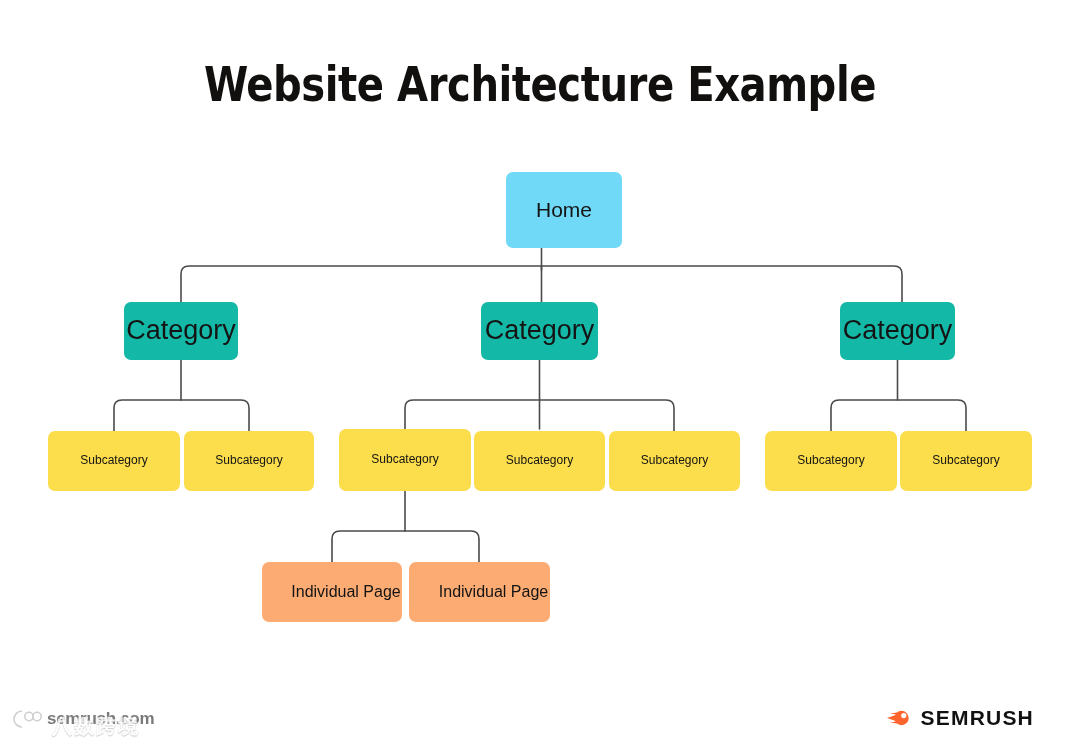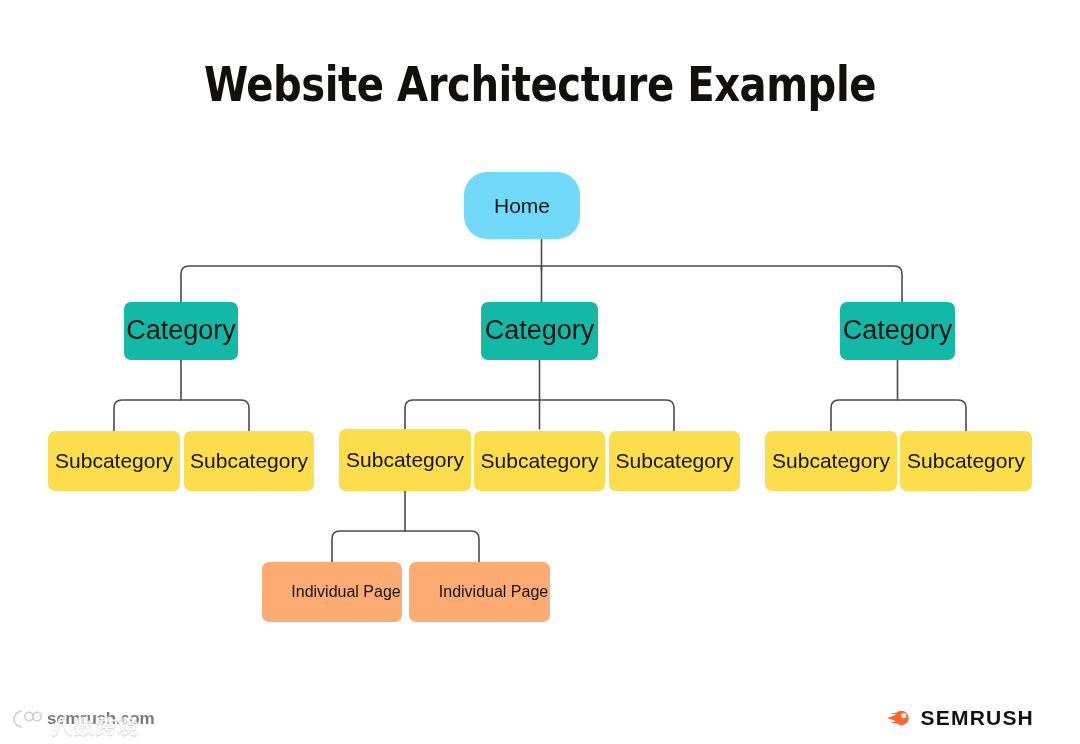--- a/index.html
+++ b/index.html
@@ -42,21 +42,21 @@
     align-items:center;
     justify-content:center;
     border-radius:7px;
     color:#141414;
     text-align:center;
     line-height:1.1;
     white-space:nowrap;
   }
   .node.home      { background:#6FD9F7; font-size:21px; }
   .node.category  { background:#14b8a6; font-size:27px; }
-  .node.sub       { background:#FCDD4B; font-size:21px; }
+  .node.sub       { background:#FCDD4B; font-size:12px; }
   .node.page      { background:#FCAC72; font-size:16px;padding-left:28px; }
 
   
   #footer-left {
     position:absolute;
     left:12px; bottom:14px;
     display:flex;
     align-items:center;
     gap:5px;
   }
@@ -116,21 +116,21 @@
 
       <path d="M897.5,360 L897.5,400"></path>
       <path d="M831,431 L831,408 Q831,400 839,400 L958,400 Q966,400 966,408 L966,431"></path>
 
       <path d="M405,491 L405,531"></path>
       <path d="M332,562 L332,539 Q332,531 340,531 L471,531 Q479,531 479,539 L479,562"></path>
     </g>
   </svg>
 
   <div id="nodes">
-      <div class="node home" style="left: 464px; top: 172px; width: 116px; height: 67px; border-radius: 23px;">
+      <div class="node home" style="left: 506px; top: 172px; width: 116px; height: 76px;">
         <span>Home</span>
       </div>
       <div class="node category" style="left: 124px; top: 302px; width: 114px; height: 58px;">
         <span>Category</span>
       </div>
       <div class="node category" style="left: 481px; top: 302px; width: 117px; height: 58px;">
         <span>Category</span>
       </div>
       <div class="node category" style="left: 840px; top: 302px; width: 115px; height: 58px;">
         <span>Category</span>

